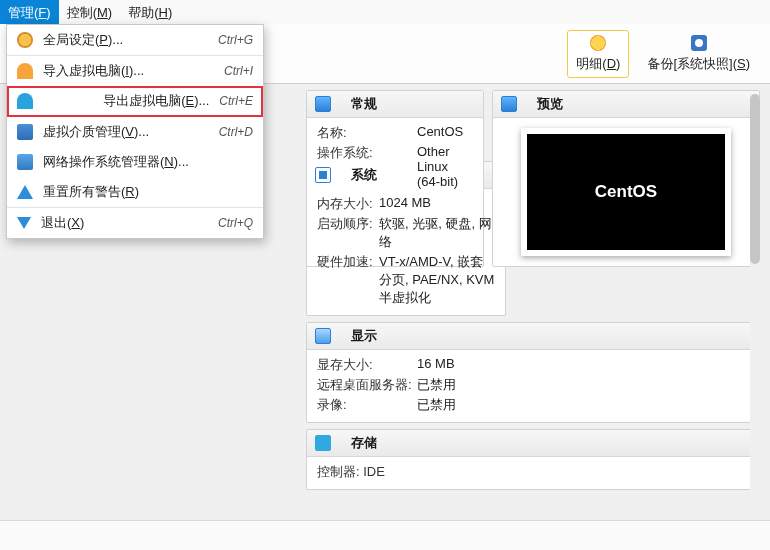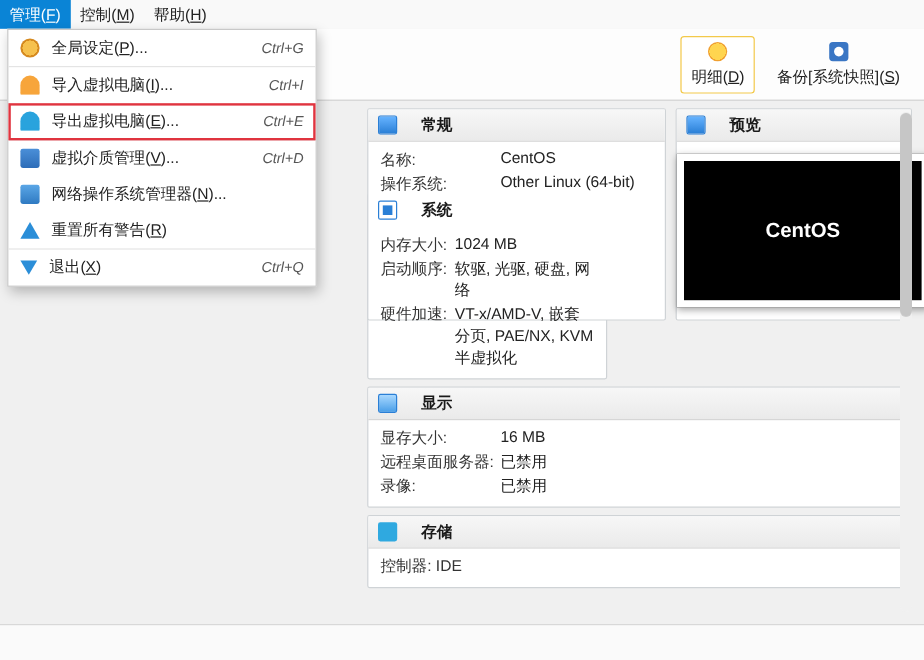--- a/index.html
+++ b/index.html
@@ -29,21 +29,21 @@
 .kv { display:flex; margin-bottom:2px; }
 .kv .k { width:100px; color:#333; }
 .kv .k-wide { width:126px; color:#333; }
 .kv .v { flex:1; color:#222; }
 .preview-thumb { margin:10px auto; width:210px; height:128px; background:#000; border:6px solid #fff; box-shadow:0 2px 6px rgba(0,0,0,.35); display:flex; align-items:center; justify-content:center; color:#fff; font-weight:700; font-size:17px; }
 .dropdown { position:absolute; left:6px; top:24px; width:258px; background:#fff; border:1px solid #c8c8c8; box-shadow:2px 4px 10px rgba(0,0,0,.25); z-index:50; }
 .dropdown .row { display:flex; align-items:center; gap:10px; padding:6px 10px; }
 .dropdown .row .lab { flex:1; }
 .dropdown .row .sc { color:#555; font-size:12px;font-style:italic; }
 .dropdown .row.sep-after { border-bottom:1px solid #e4e4e4; }
-.dropdown .row.highlight { outline:2px solid #e0343f; outline-offset:-2px; background:#fff; }
+.dropdown .row.highlight { outline:2px solid #e0343f; outline-offset:-2px; background:#fff;text-align:right; }
 .dropdown .ul { text-decoration: underline; }
 .dd-icon { width:16px; height:16px; display:inline-block; }
 .dd-i-gear { background: radial-gradient(circle,#f6c14e 0 55%,#d68a1f 56% 100%); border-radius:50%; }
 .dd-i-import { background:#f7a53b; border-radius:50% 50% 0 0; border-bottom:2px solid #f7a53b; }
 .dd-i-export { background:#29a3dd; border-radius:50% 50% 0 0; border-bottom:2px solid #29a3dd; }
 .dd-i-media { background:linear-gradient(#4a8fd8,#2d6db8); border-radius:2px; }
 .dd-i-net { background:linear-gradient(#5aa6e6,#2f7ac2); border-radius:2px; }
 .dd-i-warn { width:0; height:0; border-left:8px solid transparent; border-right:8px solid transparent; border-bottom:14px solid #2b8ed8; }
 .dd-i-exit { width:0; height:0; border-left:7px solid transparent; border-right:7px solid transparent; border-top:12px solid #2b8ed8; }
 .h-icon.general { background:linear-gradient(#66b3ff,#2a7fd6); border-radius:2px; border:1px solid #2a7fd6; }
@@ -95,21 +95,21 @@
           <div class="kv">
               <span class="k">名称:</span>
               <span class="v">CentOS</span>
             </div>
           <div class="kv">
               <span class="k">操作系统:</span>
               <span class="v">Other Linux (64-bit)</span>
             </div>
         </div>
       </div>
-      <div class="card" style="width:197px">
+      <div class="card" style="width:268px">
         <div class="card-head">
             <span class="h-icon general"></span>
             <span class="title">预览</span>
           </div>
         <div class="preview-thumb">
             <span>CentOS</span>
           </div>
       </div>
     </div>
 

